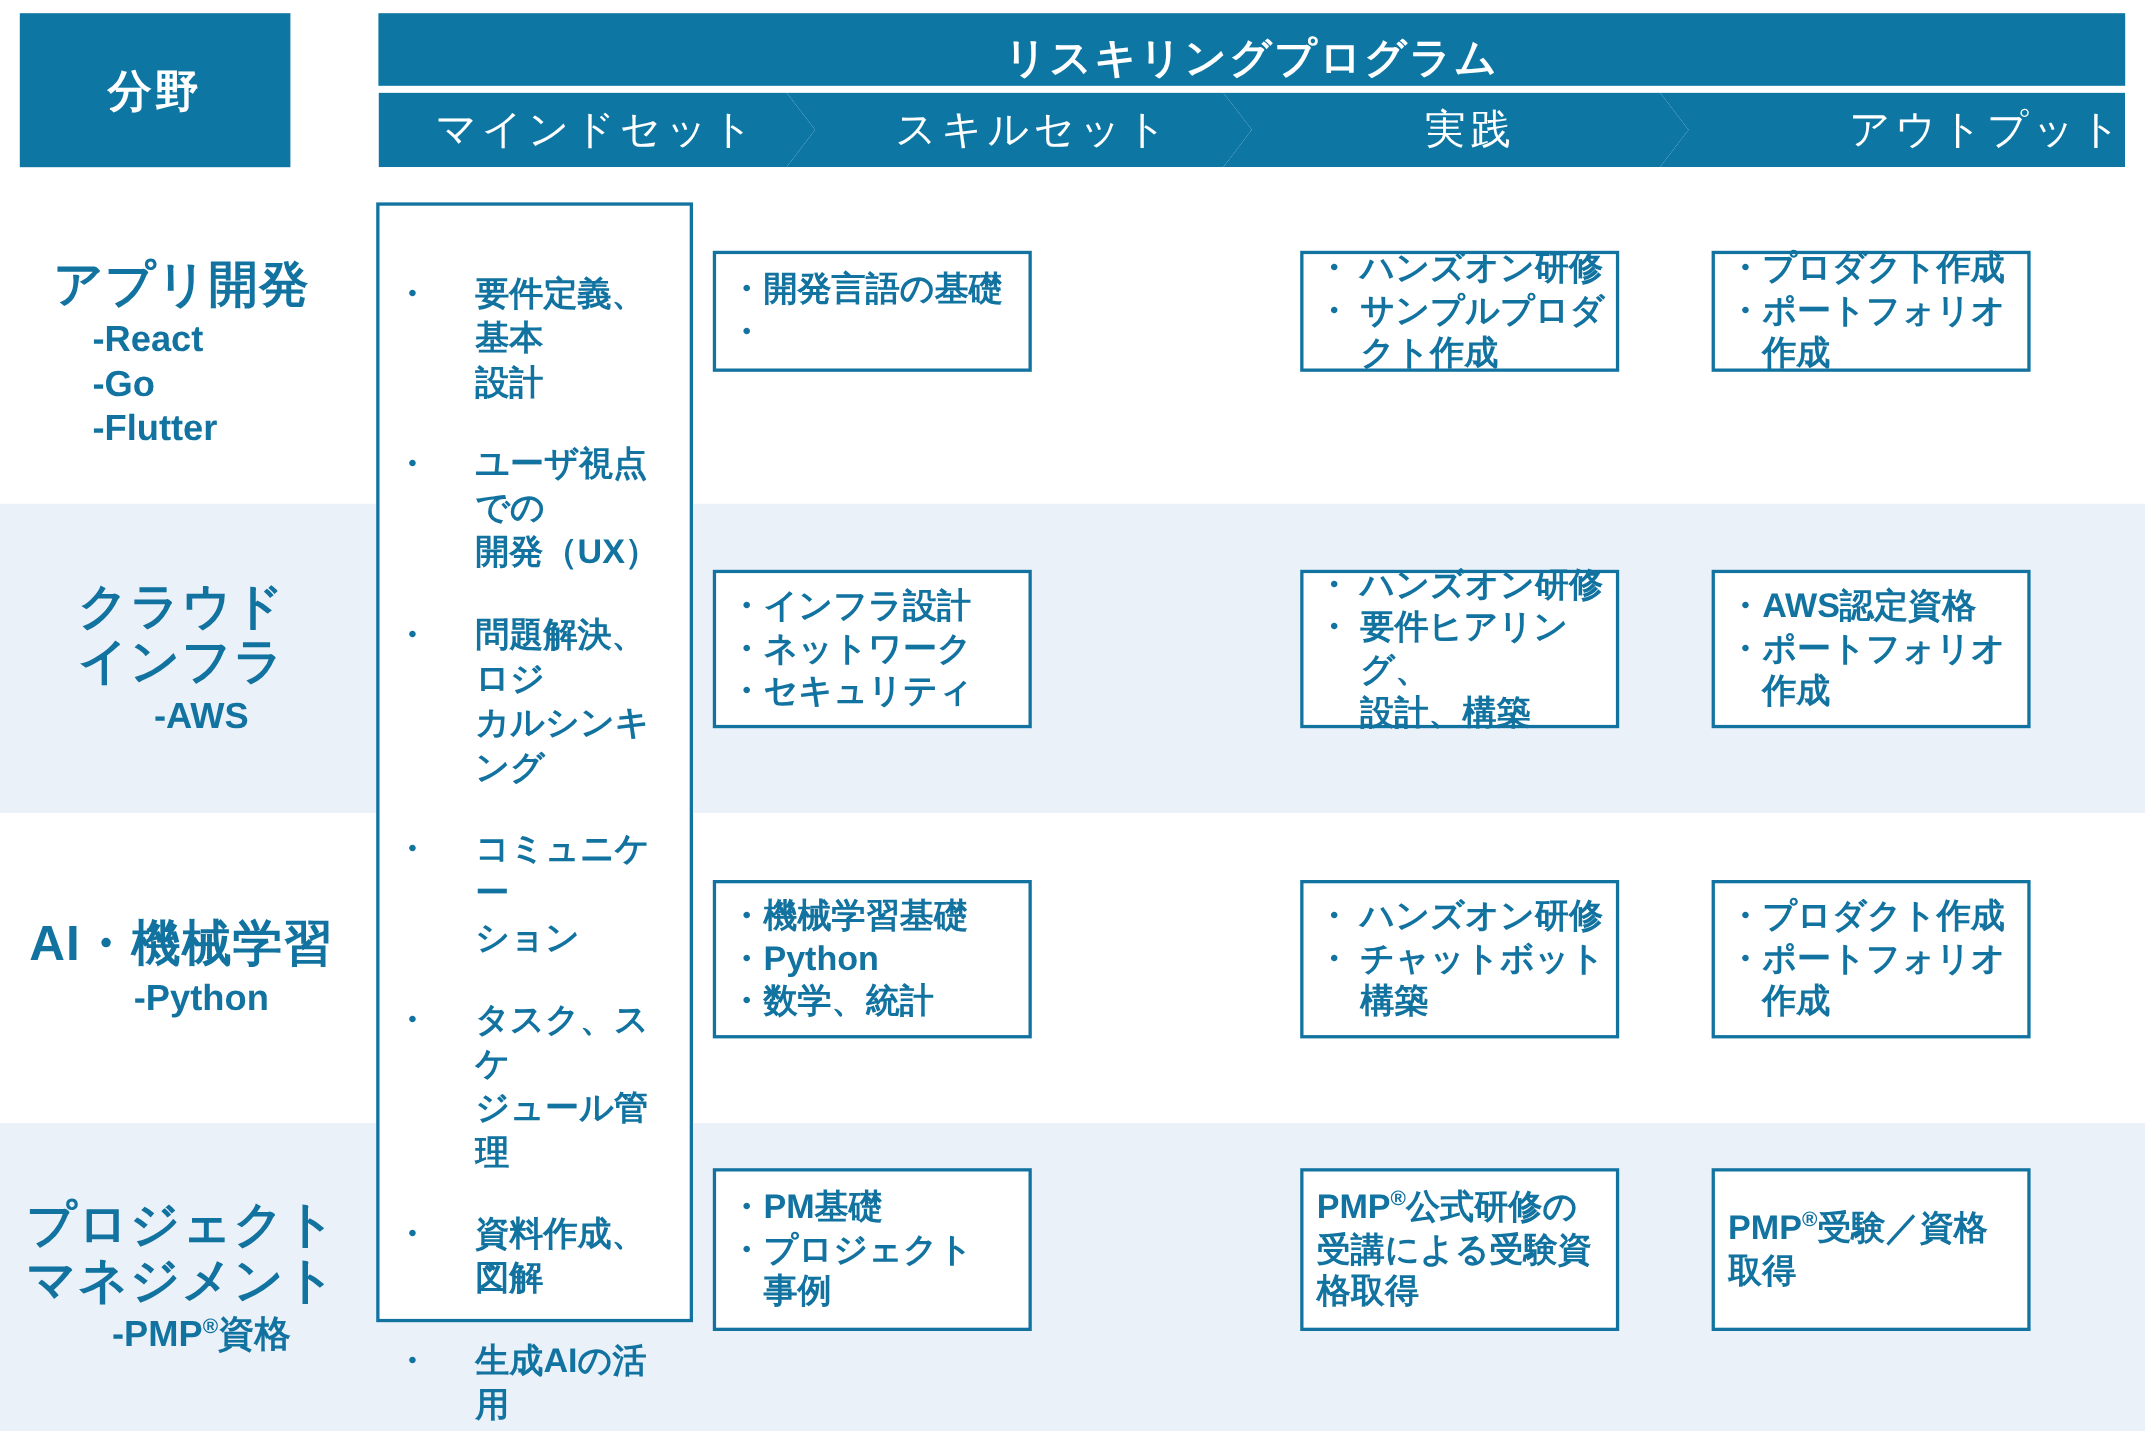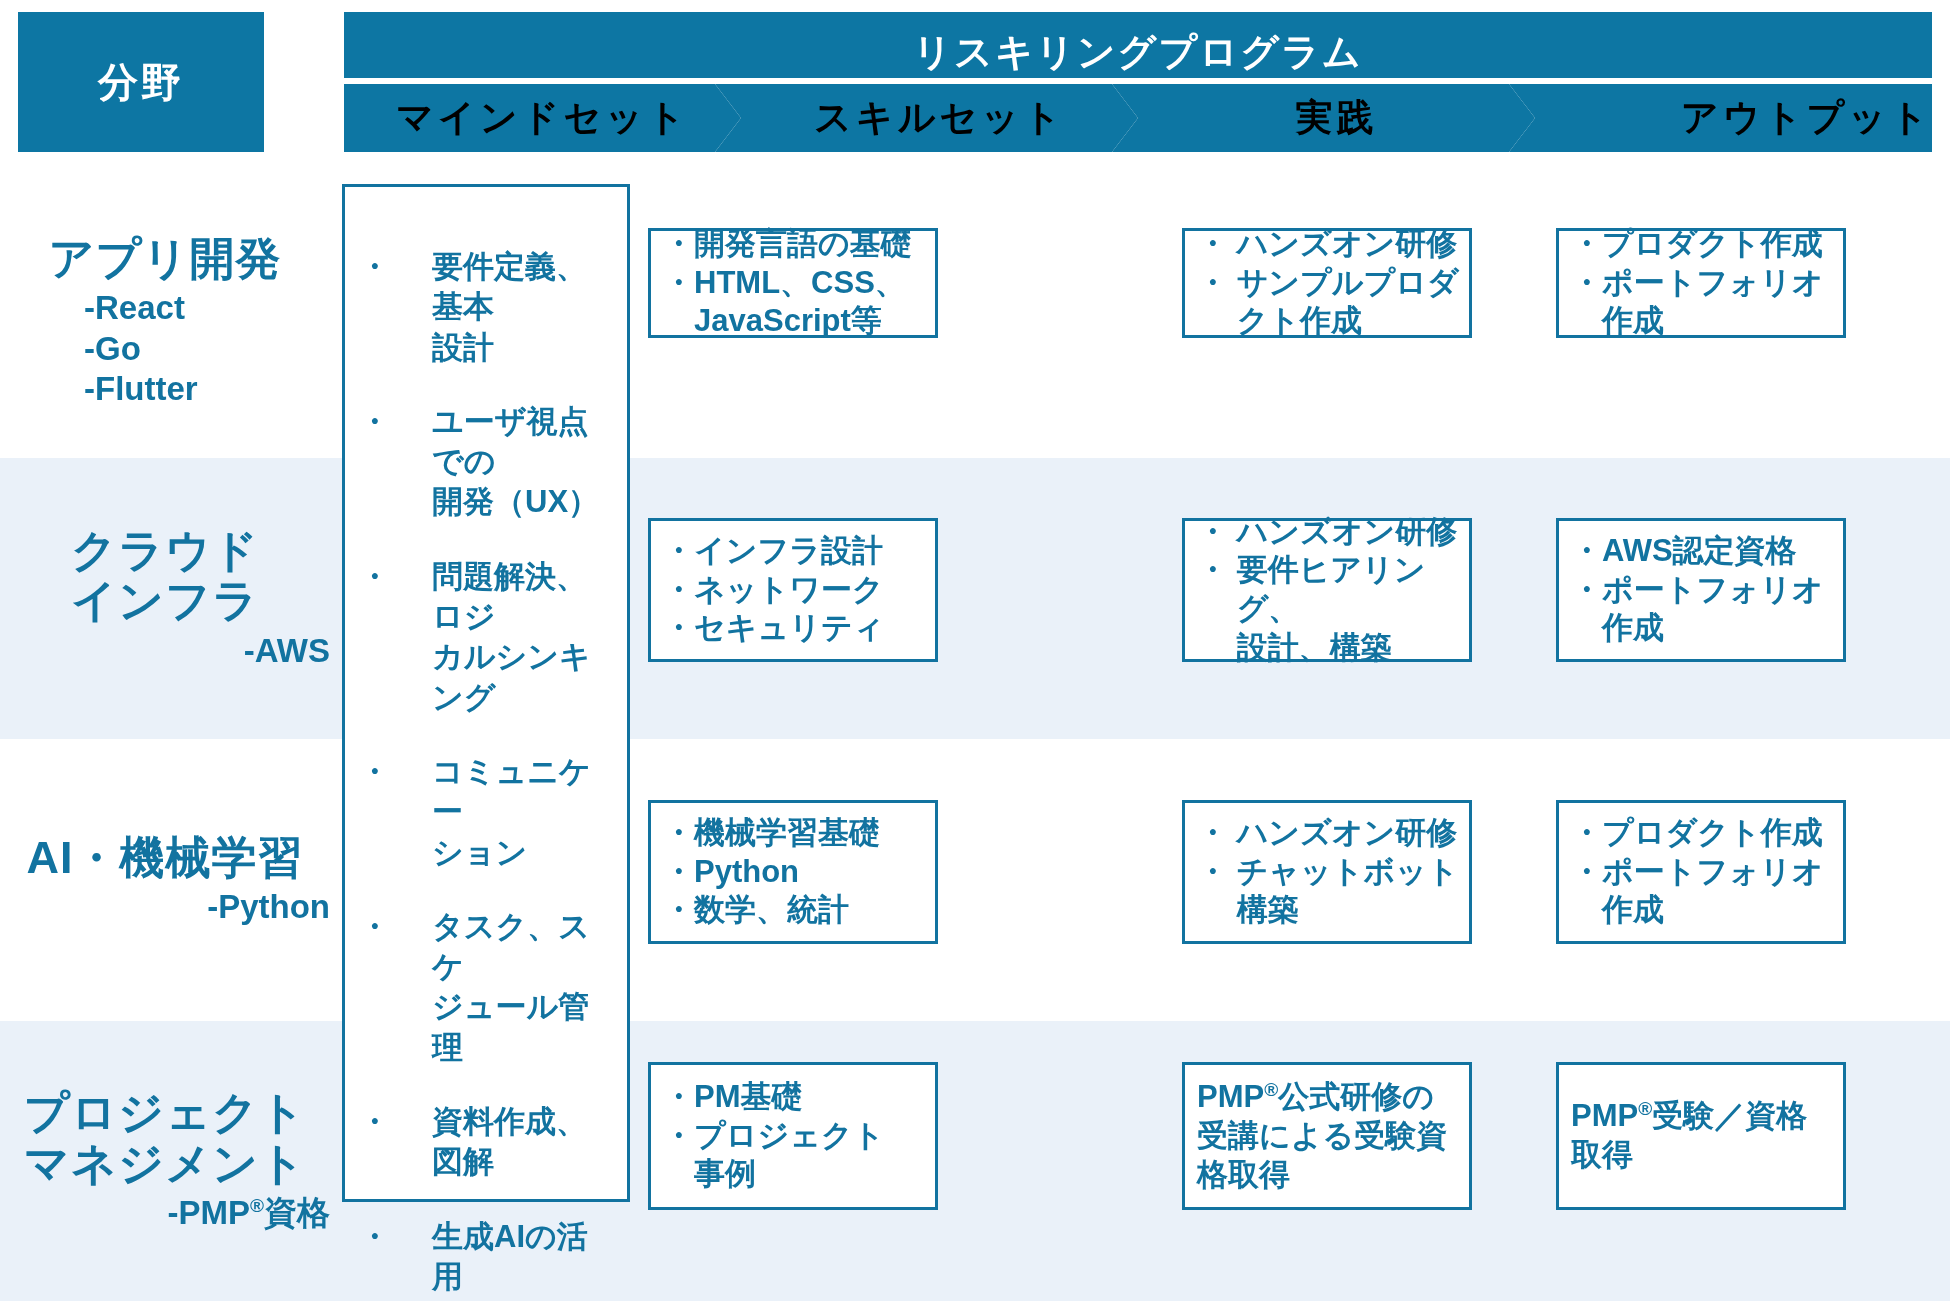--- a/index.html
+++ b/index.html
@@ -90,23 +90,23 @@
     clip-path: polygon(0 0, calc(100% - 26px) 0, 100% 50%, calc(100% - 26px) 100%, 0 100%, 26px 50%);
   }
   .chev:first-child {
     clip-path: polygon(0 0, calc(100% - 26px) 0, 100% 50%, calc(100% - 26px) 100%, 0 100%);
   }
   .chev:last-child {
     clip-path: polygon(0 0, 100% 0, 100% 100%, 0 100%, 26px 50%);
     justify-content: flex-end;
   }
   .chev span {
-    color: #000000;
+    color: #ffffff;
     font-size: 37px;
-    font-weight: bold;
+    font-weight: normal;
     letter-spacing: 4px;
     white-space: nowrap;
   }
 
   
   .field-label {
     position: absolute;
     left: 0;
     width: 330px;
     display: flex;
@@ -121,21 +121,21 @@
     line-height: 1.12;
     letter-spacing: 1px;
   }
   .field-sub {
     margin-top: 4px;
     padding-left: 84px;
     font-size: 33px;
     font-weight: bold;
     line-height: 1.23;
   }
-  .field-sub.center-ish { padding-left: 0; text-align: right; margin-left: 36px; }
+  .field-sub.center-ish { padding-left: 0; text-align: center; margin-left: 36px; }
   .field-sub sup { font-size: 19px; vertical-align: super; }
 
   .fl-1 { top: 186px;  height: 272px; }
   .fl-2 { top: 458px;  height: 281px; }
   .fl-3 { top: 739px;  height: 282px; }
   .fl-4 { top: 1021px; height: 280px; }
 
   
   .mindset-box {
     position: absolute;
@@ -300,21 +300,21 @@
         <span class="txt">資料作成、図解</span>
       </div>
       <div class="mindset-item">
         <span class="dot">・</span>
         <span class="txt">生成AIの活用</span>
       </div>
     </div>
 
   <div class="cell c-skill r1-skill">
       <div class="li"><span class="dot">・</span><span class="txt">開発言語の基礎</span></div>
-      <div class="li"><span class="dot">・</span><span class="txt">HTML、CSS、<br>JavaScript等</span></div>
+      <div class="li"><span class="dot">・</span></div>
     </div>
   <div class="cell c-prac narrow r1-prac">
       <div class="li"><span class="dot">・ </span><span class="txt">ハンズオン研修</span></div>
       <div class="li"><span class="dot">・ </span><span class="txt">サンプルプロダ<br>クト作成</span></div>
     </div>
   <div class="cell c-out narrow r1-out">
       <div class="li"><span class="dot">・</span><span class="txt">プロダクト作成</span></div>
       <div class="li"><span class="dot">・</span><span class="txt">ポートフォリオ<br>作成</span></div>
     </div>
 

